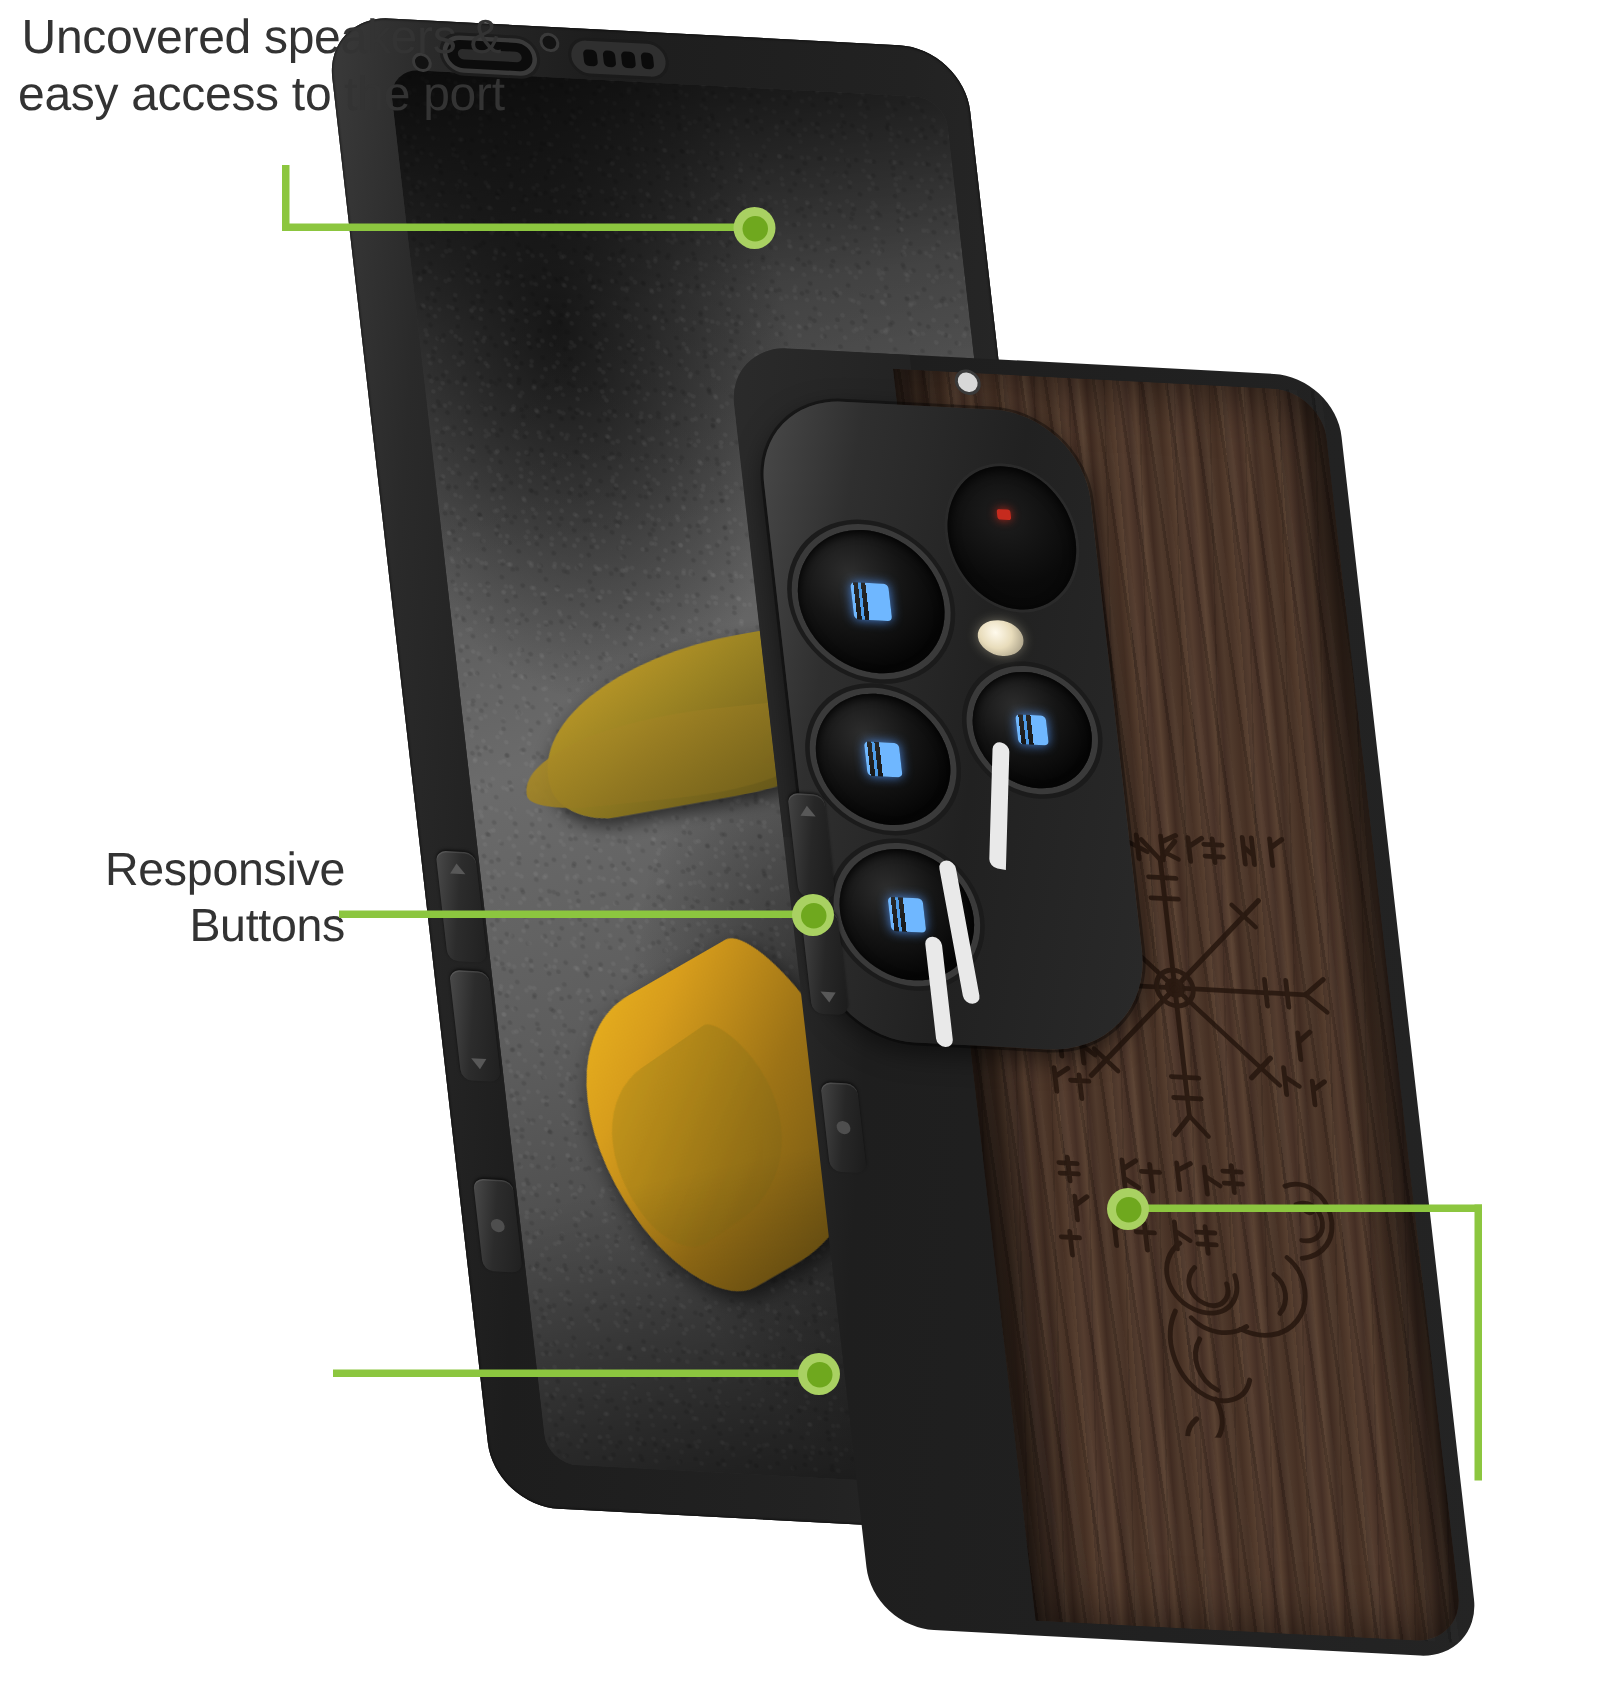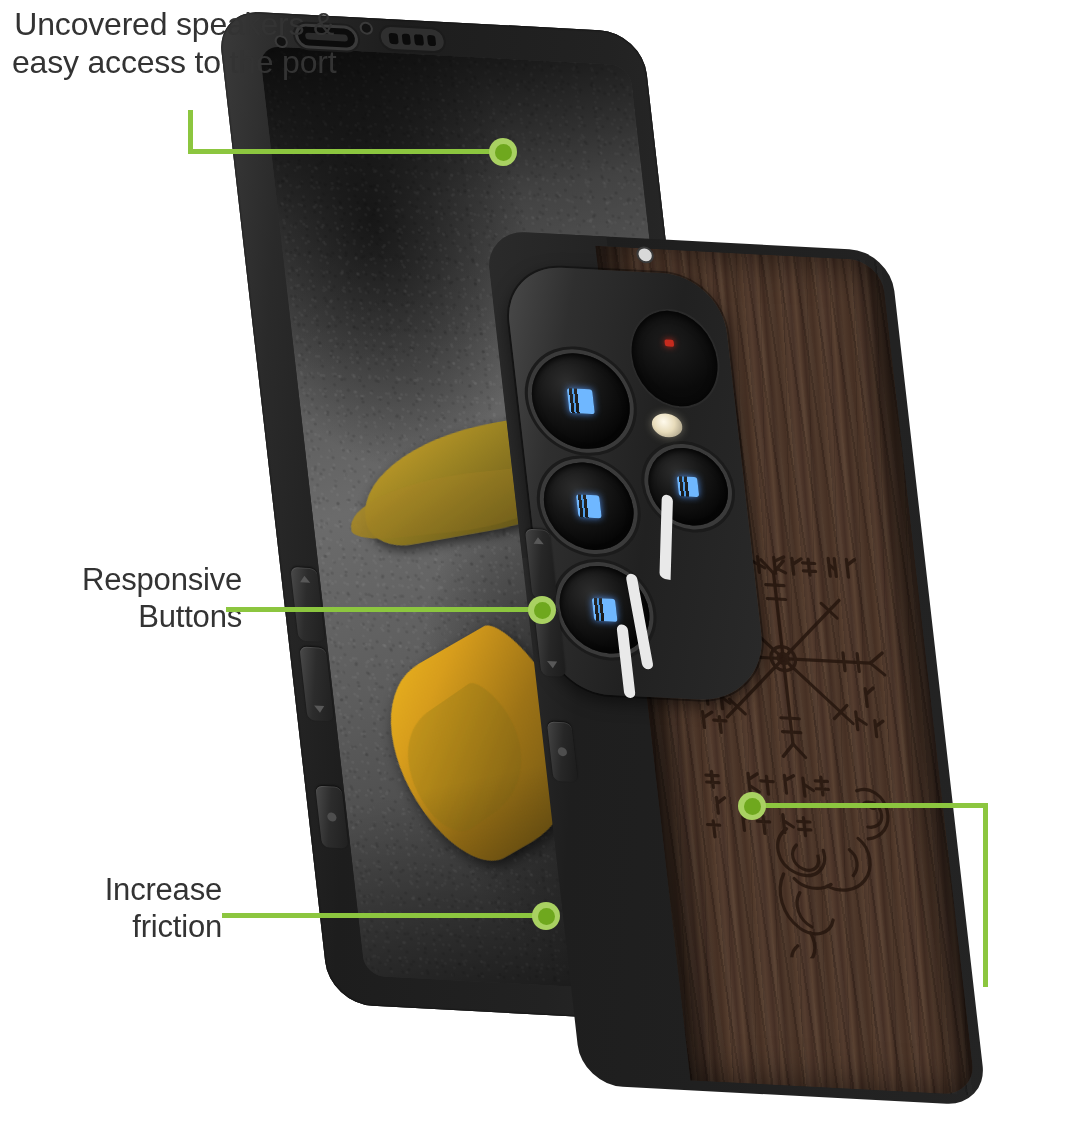--- a/index.html
+++ b/index.html
@@ -17,21 +17,21 @@
   .callout-label{
     position:absolute;
     font-size:31px;
     line-height:1.18;
     color:#333333;
     font-weight:400;
     letter-spacing:-0.2px;
     white-space:pre-line;
   }
   .lbl-speakers{ left:12px; top:6px; text-align:center; font-size:32px; }
-  .lbl-buttons { left:12px; top:562px; width:230px; text-align:right;padding-left:48px; }
+  .lbl-buttons { left:0px; top:562px; width:230px; text-align:right;padding-left:48px; }
   .lbl-friction{ left:0px; top:872px; width:222px; text-align:right; }
   .lbl-wood    { left:690px; top:1000px; width:390px; text-align:center; }
 
   
   .cl-line{ position:absolute; background:#8CC63F; }
   .cl-h{ height:5px; }
   .cl-v{ width:5px; }
 
   .dot{
     position:absolute;
@@ -472,22 +472,20 @@
 easy access to the port</div>
   <div class="cl-line cl-v" style="left:188px; top:110px; height:44px;"></div>
   <div class="cl-line cl-h" style="left:188px; top:149px; width:322px;"></div>
   <div class="dot" style="left:489px; top:138px;"></div>
 
   <div class="callout-label lbl-buttons">Responsive
 Buttons</div>
   <div class="cl-line cl-h" style="left:226px; top:607px; width:310px;"></div>
   <div class="dot" style="left:528px; top:596px;"></div>
 
-  <div class="callout-label lbl-friction">Increase
-friction</div>
   <div class="cl-line cl-h" style="left:222px; top:913px; width:320px;"></div>
   <div class="dot" style="left:532px; top:902px;"></div>
 
   <div class="cl-line cl-h" style="left:760px; top:803px; width:228px;"></div>
   <div class="cl-line cl-v" style="left:983px; top:803px; height:184px;"></div>
   <div class="dot" style="left:738px; top:792px;"></div>
 
 </div>
 
 </body></html>

